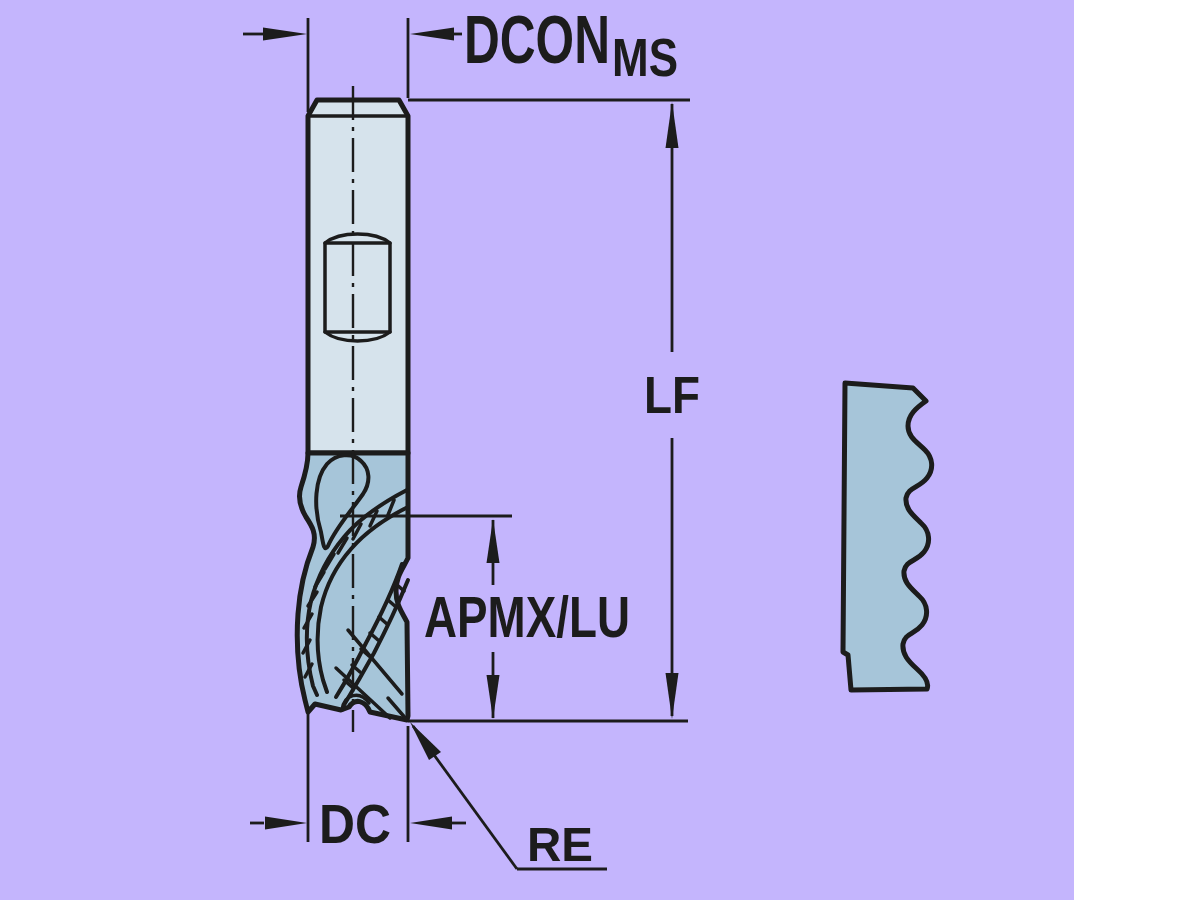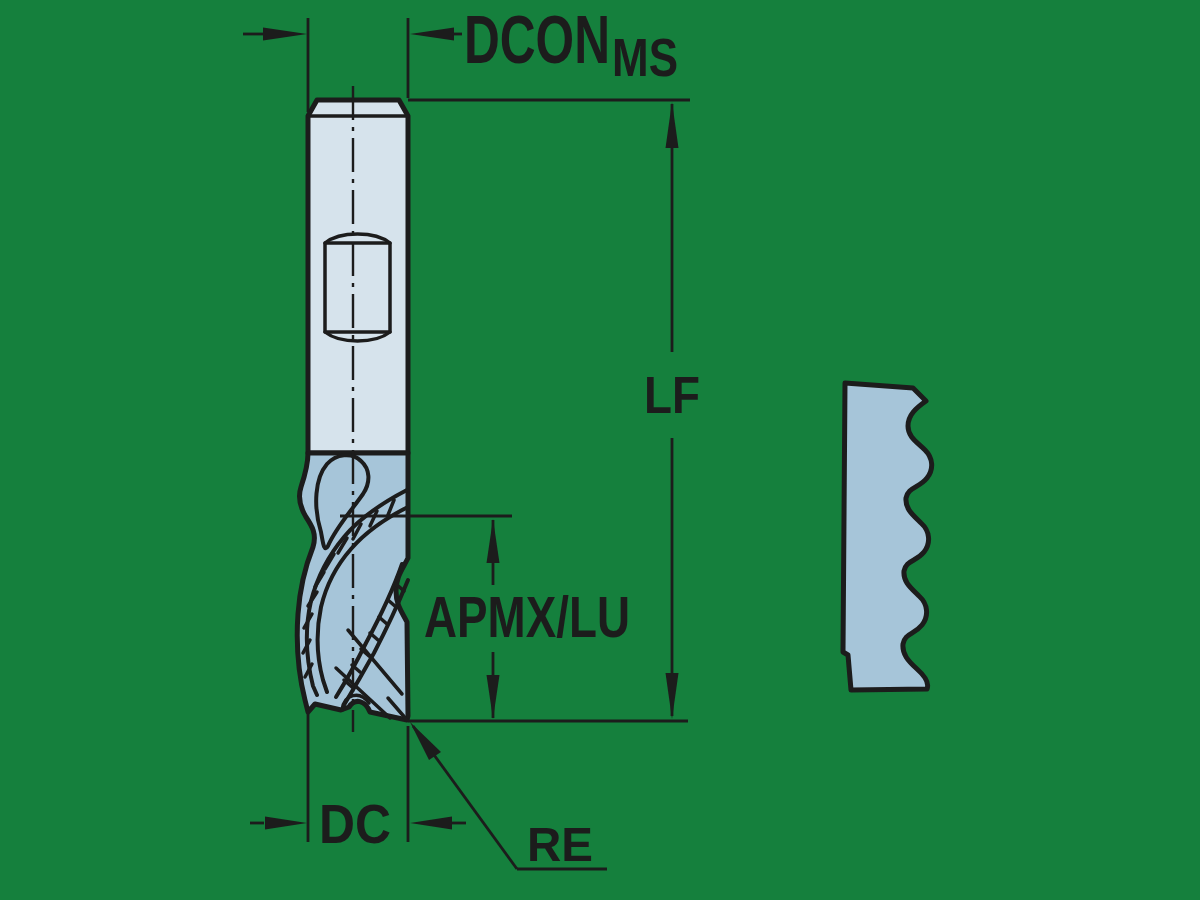--- a/index.html
+++ b/index.html
@@ -1,20 +1,20 @@
 <!DOCTYPE html>
 <html><head>
 <meta charset="utf-8">
 <style>
   html, body { margin: 0; padding: 0; background: #ffffff; }
   .page {
     position: relative;
-    width: 1200px;
+    width: 1074px;
     height: 900px;
-    background: #15803d;
+    background: #c4b5fd;
     overflow: hidden;
     font-family: "Liberation Sans", sans-serif;
   }
   svg { display: block; }
   .outline   { fill: none; stroke: #1c1c1c; stroke-width: 5; stroke-linejoin: round; }
   .inner     { fill: none; stroke: #1c1c1c; stroke-width: 3.5; stroke-linejoin: round; stroke-linecap: round; }
   .inner-thick { fill: none; stroke: #1c1c1c; stroke-width: 4; stroke-linejoin: round; stroke-linecap: round; }
   .dim       { fill: none; stroke: #1c1c1c; stroke-width: 2.8; stroke-linecap: butt; }
   .arrow     { fill: #1c1c1c; stroke: none; }
   .centerline{ fill: none; stroke: #1c1c1c; stroke-width: 2.4; stroke-dasharray: 34 7 4 7; }

